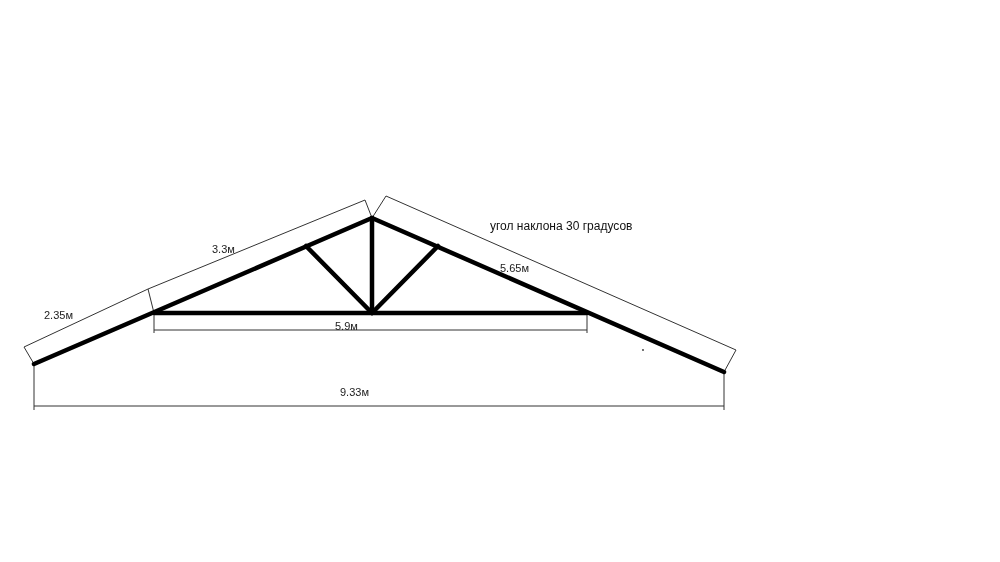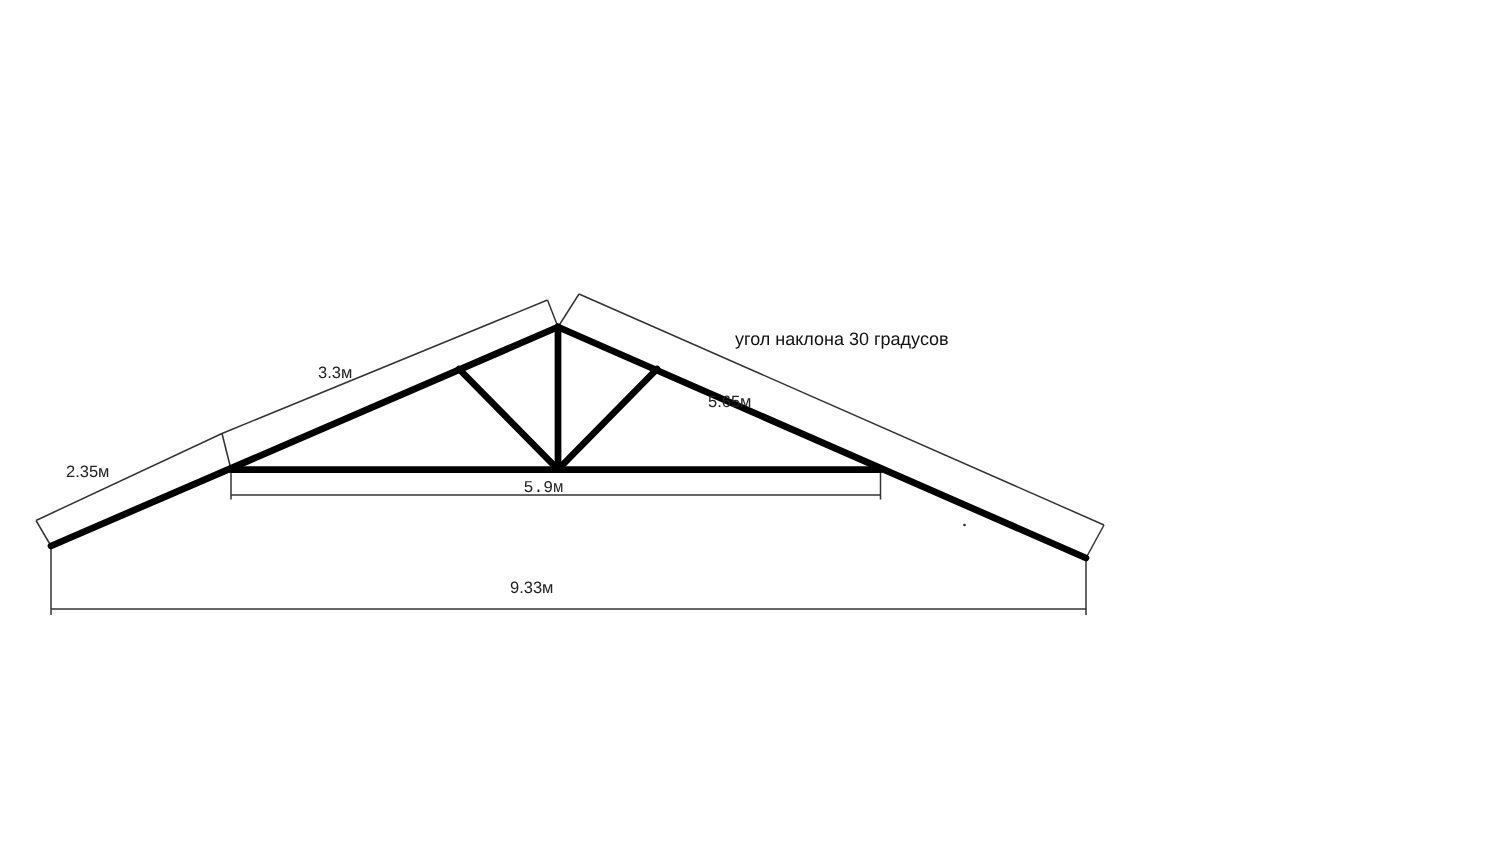--- a/index.html
+++ b/index.html
@@ -76,17 +76,17 @@
 
   <circle cx="643" cy="350" r="0.9" fill="#333333"></circle>
 </svg>
 
 <div class="label note-label" style="left:490px; top:204px;margin-top:16px;">угол наклона 30 градусов</div>
 
 <div class="label dim-label" style="left:44px; top:310px;">2.35м</div>
 
 <div class="label dim-label" style="left:212px; top:244px;">3.3м</div>
 
-<div class="label dim-label" style="left:472px; top:263px;">5.65м</div>
+<div class="label dim-label" style="left:500px; top:263px;">5.65м</div>
 
-<div class="label dim-label" style="left:349px; top:321px;font-family:Liberation Mono, monospace;">5.9м</div>
+<div class="label dim-label" style="left:335px; top:321px;">5.9м</div>
 
 <div class="label dim-label" style="left:340px; top:387px;">9.33м</div>
 
 </body></html>

